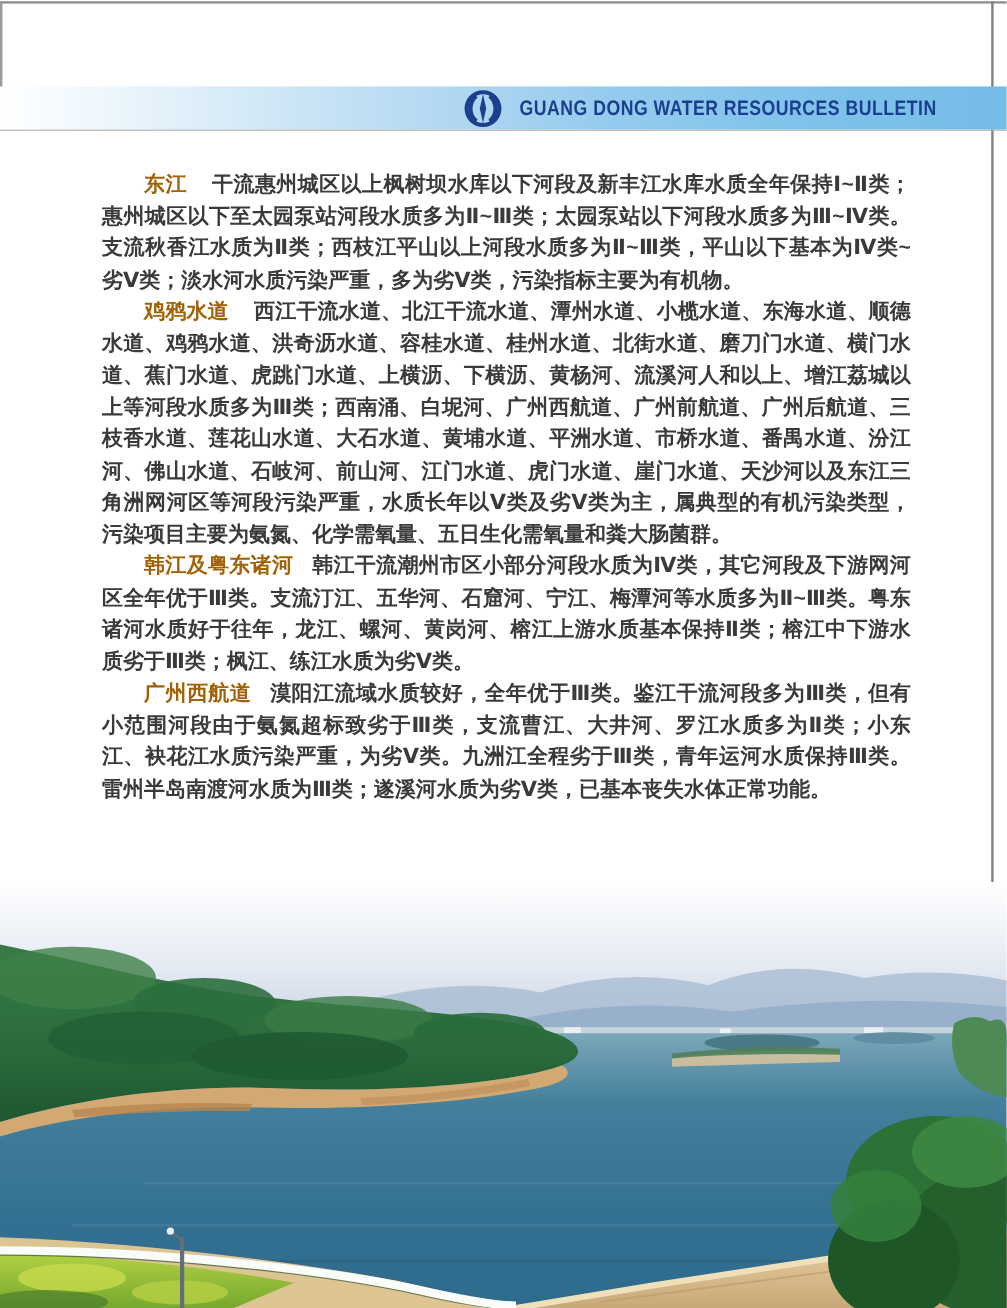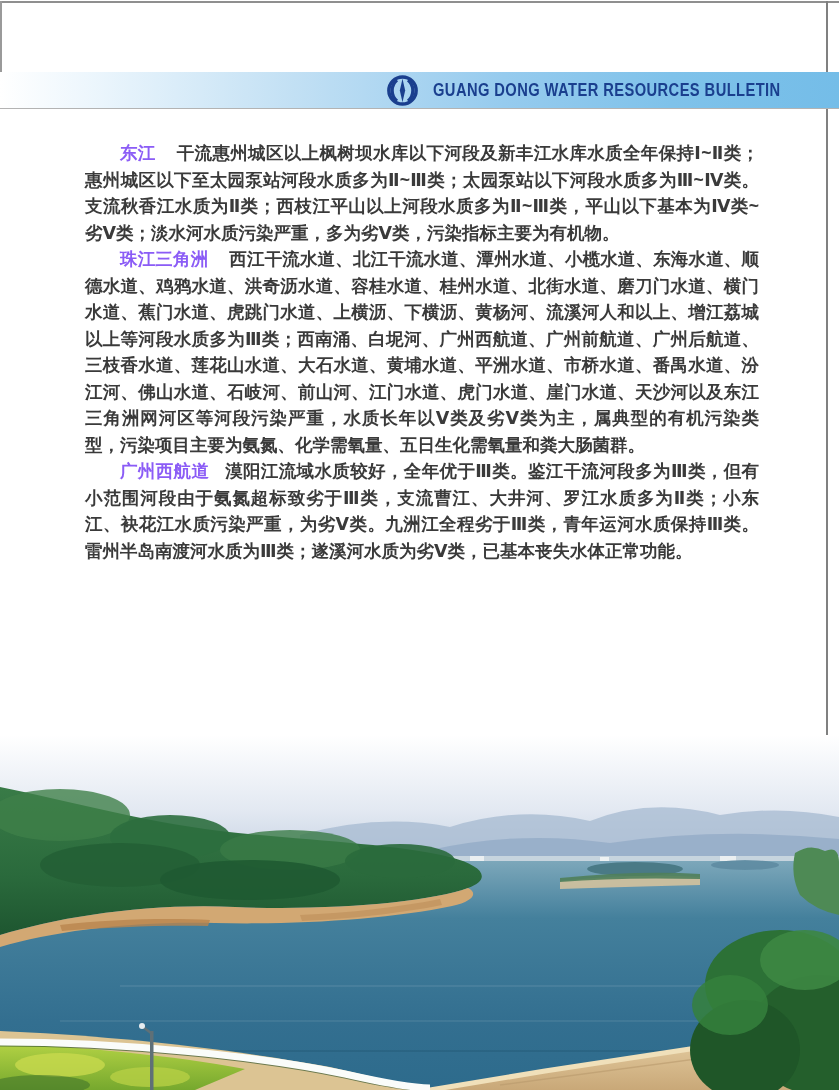--- a/index.html
+++ b/index.html
@@ -29,21 +29,21 @@
     transform:scaleX(.84);transform-origin:left center;
   }
 
   
   .content{
     position:absolute;left:85px;top:140px;width:674px;
     color:#3a3a3a;font-size:17.5px;line-height:26.5px;font-weight:bold;
     text-align:justify;
   }
   .para{margin:0 0 0 0;text-indent:2em;}
-  .lead{color:#8b5cf6;font-weight:bold;margin-right:.9em;}
+  .lead{color:#a16207;font-weight:bold;margin-right:.9em;}
   .lead-wide{margin-right:1.2em;}
 
   
   .photo{position:absolute;left:0;top:735px;width:839px;height:355px;}
 </style>
 </head>
 <body>
 
 <div class="page">
 
@@ -58,21 +58,22 @@
         <path d="M10.6 5.8 A13.5 13.5 0 0 0 10.6 26.2" fill="none" stroke="#1a3f8e" stroke-width="3.2"></path>
         <path d="M21.4 5.8 A13.5 13.5 0 0 1 21.4 26.2" fill="none" stroke="#1a3f8e" stroke-width="3.2"></path>
         <path d="M16 4.5 L18.6 16 L16 27.5 L13.4 16 Z" fill="#1a3f8e"></path>
       </svg>
       <div class="header-title">GUANG DONG WATER RESOURCES BULLETIN</div>
     </div>
   </div>
 
   <div class="content">
     <p class="para"><span class="lead lead-wide">东江</span><span>干流惠州城区以上枫树坝水库以下河段及新丰江水库水质全年保持Ⅰ~Ⅱ类；惠州城区以下至太园泵站河段水质多为Ⅱ~Ⅲ类；太园泵站以下河段水质多为Ⅲ~Ⅳ类。支流秋香江水质为Ⅱ类；西枝江平山以上河段水质多为Ⅱ~Ⅲ类，平山以下基本为Ⅳ类~劣Ⅴ类；淡水河水质污染严重，多为劣Ⅴ类，污染指标主要为有机物。</span></p>
-    <p class="para"><span class="lead lead-wide">珠江三角洲</span><span>西江干流水道、北江干流水道、潭州水道、小榄水道、东海水道、顺德水道、鸡鸦水道、洪奇沥水道、容桂水道、桂州水道、北街水道、磨刀门水道、横门水道、蕉门水道、虎跳门水道、上横沥、下横沥、黄杨河、流溪河人和以上、增江荔城以上等河段水质多为Ⅲ类；西南涌、白坭河、广州西航道、广州前航道、广州后航道、三枝香水道、莲花山水道、大石水道、黄埔水道、平洲水道、市桥水道、番禺水道、汾江河、佛山水道、石岐河、前山河、江门水道、虎门水道、崖门水道、天沙河以及东江三角洲网河区等河段污染严重，水质长年以Ⅴ类及劣Ⅴ类为主，属典型的有机污染类型，污染项目主要为氨氮、化学需氧量、五日生化需氧量和粪大肠菌群。</span></p>
+    <p class="para"><span class="lead lead-wide">鸡鸦水道</span><span>西江干流水道、北江干流水道、潭州水道、小榄水道、东海水道、顺德水道、鸡鸦水道、洪奇沥水道、容桂水道、桂州水道、北街水道、磨刀门水道、横门水道、蕉门水道、虎跳门水道、上横沥、下横沥、黄杨河、流溪河人和以上、增江荔城以上等河段水质多为Ⅲ类；西南涌、白坭河、广州西航道、广州前航道、广州后航道、三枝香水道、莲花山水道、大石水道、黄埔水道、平洲水道、市桥水道、番禺水道、汾江河、佛山水道、石岐河、前山河、江门水道、虎门水道、崖门水道、天沙河以及东江三角洲网河区等河段污染严重，水质长年以Ⅴ类及劣Ⅴ类为主，属典型的有机污染类型，污染项目主要为氨氮、化学需氧量、五日生化需氧量和粪大肠菌群。</span></p>
+    <p class="para"><span class="lead">韩江及粤东诸河</span><span>韩江干流潮州市区小部分河段水质为Ⅳ类，其它河段及下游网河区全年优于Ⅲ类。支流汀江、五华河、石窟河、宁江、梅潭河等水质多为Ⅱ~Ⅲ类。粤东诸河水质好于往年，龙江、螺河、黄岗河、榕江上游水质基本保持Ⅱ类；榕江中下游水质劣于Ⅲ类；枫江、练江水质为劣Ⅴ类。</span></p>
     <p class="para"><span class="lead">广州西航道</span><span>漠阳江流域水质较好，全年优于Ⅲ类。鉴江干流河段多为Ⅲ类，但有小范围河段由于氨氮超标致劣于Ⅲ类，支流曹江、大井河、罗江水质多为Ⅱ类；小东江、袂花江水质污染严重，为劣Ⅴ类。九洲江全程劣于Ⅲ类，青年运河水质保持Ⅲ类。雷州半岛南渡河水质为Ⅲ类；遂溪河水质为劣Ⅴ类，已基本丧失水体正常功能。</span></p>
   </div>
 
   <svg class="photo" viewBox="0 0 839 355" preserveAspectRatio="none">
     <defs>
       <linearGradient id="sky" x1="0" y1="0" x2="0" y2="1">
         <stop offset="0" stop-color="#ffffff"></stop>
         <stop offset="0.55" stop-color="#e3e9f2"></stop>
         <stop offset="1" stop-color="#c2cfe0"></stop>
       </linearGradient>

